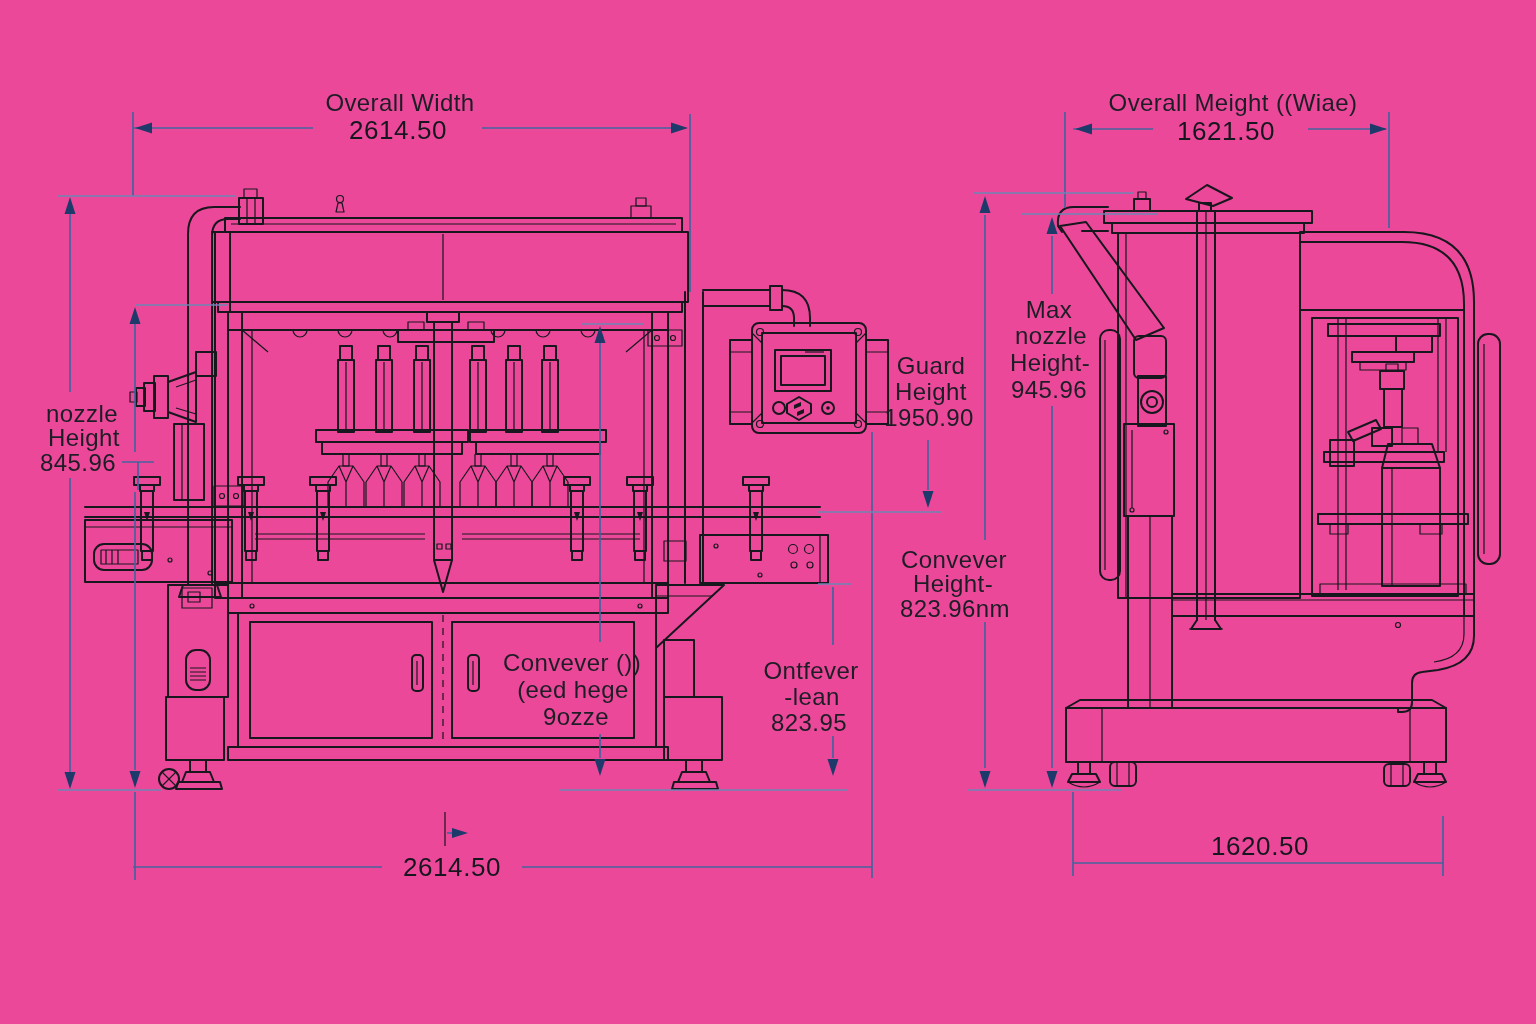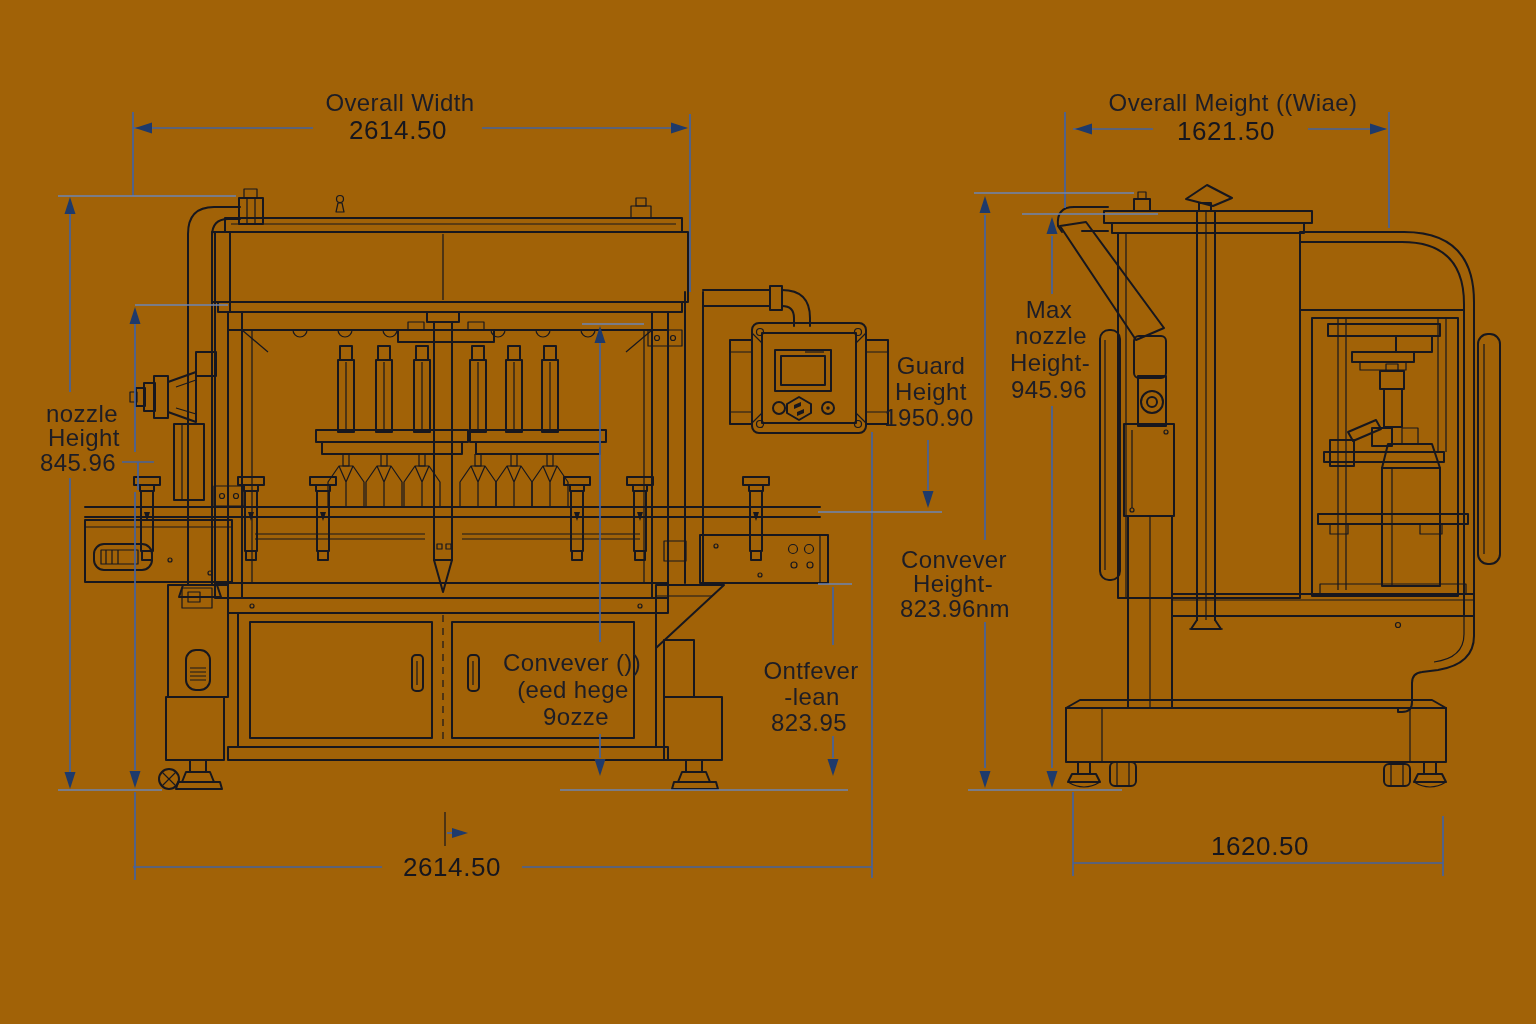--- a/index.html
+++ b/index.html
@@ -1,16 +1,16 @@
 <!DOCTYPE html>
 <html><head>
 <meta charset="utf-8">
 <style>
   html,body{margin:0;padding:0;background:#ffffff;}
-  .stage{position:relative;width:1536px;height:1024px;background:#a16207;overflow:hidden;
+  .stage{position:relative;width:1536px;height:1024px;background:#ec4899;overflow:hidden;
          font-family:"Liberation Sans", sans-serif;}
   svg{display:block}
   .ink{stroke:#17171e;fill:none;stroke-width:2;stroke-linejoin:round;stroke-linecap:round}
   .ink2{stroke:#17171e;fill:none;stroke-width:1.2;stroke-linejoin:round}
   .inkf{fill:#17171e;stroke:none}
   .dim{stroke:#44639e;fill:none;stroke-width:1.7}
   .dimlt{stroke:#6d86b5;fill:none;stroke-width:1.6}
   .dash{stroke-dasharray:7 6}
   .arw{fill:#1e3a6b;stroke:none}
   .lbl{font-size:24px;fill:#1d1d26;text-anchor:middle;letter-spacing:.4px}

